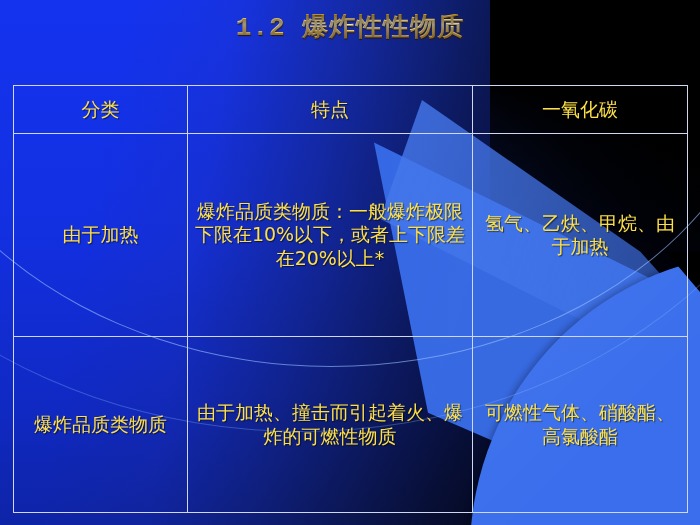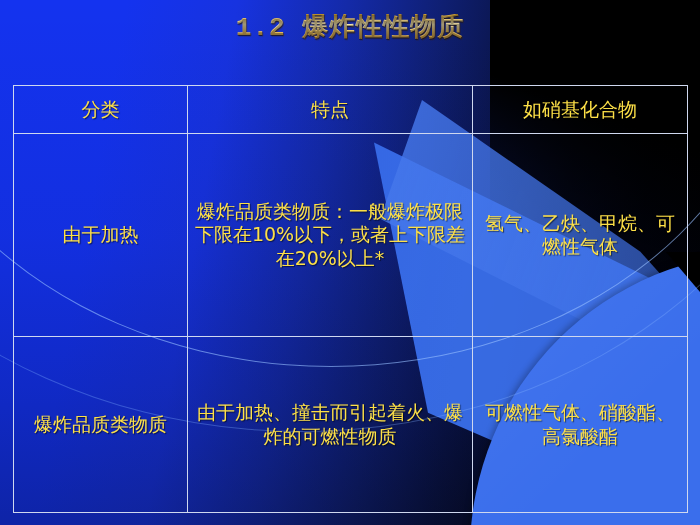--- a/index.html
+++ b/index.html
@@ -205,28 +205,28 @@
     <table class="grid">
       <colgroup>
         <col class="col-a">
           <col class="col-b">
           <col class="col-c">
       </colgroup>
       <thead>
         <tr class="r-head">
           <th>分类</th>
           <th>特点</th>
-          <th>如硝基化合物</th>
+          <th>一氧化碳</th>
         </tr>
       </thead>
       <tbody>
         <tr class="r-1">
           <td>由于加热</td>
           <td>爆炸品质类物质：一般爆炸极限下限在10%以下，或者上下限差在20%以上*</td>
-          <td>氢气、乙炔、甲烷、可燃性气体</td>
+          <td>氢气、乙炔、甲烷、由于加热</td>
         </tr>
         <tr class="r-2">
           <td>爆炸品质类物质</td>
           <td>由于加热、撞击而引起着火、爆炸的可燃性物质</td>
           <td>可燃性气体、硝酸酯、高氯酸酯</td>
         </tr>
       </tbody>
     </table>
   </div>
 

